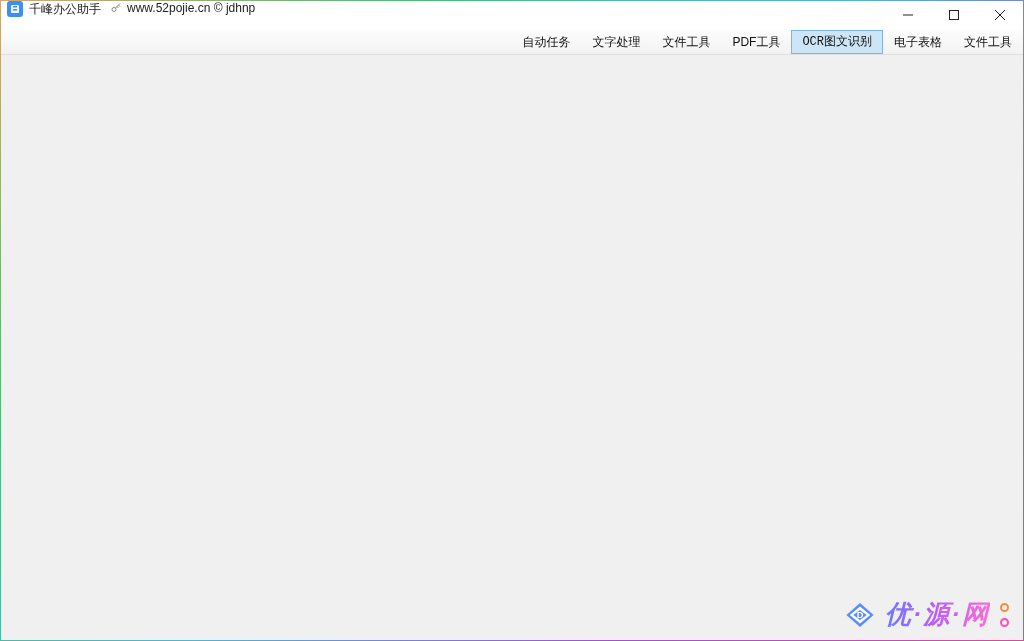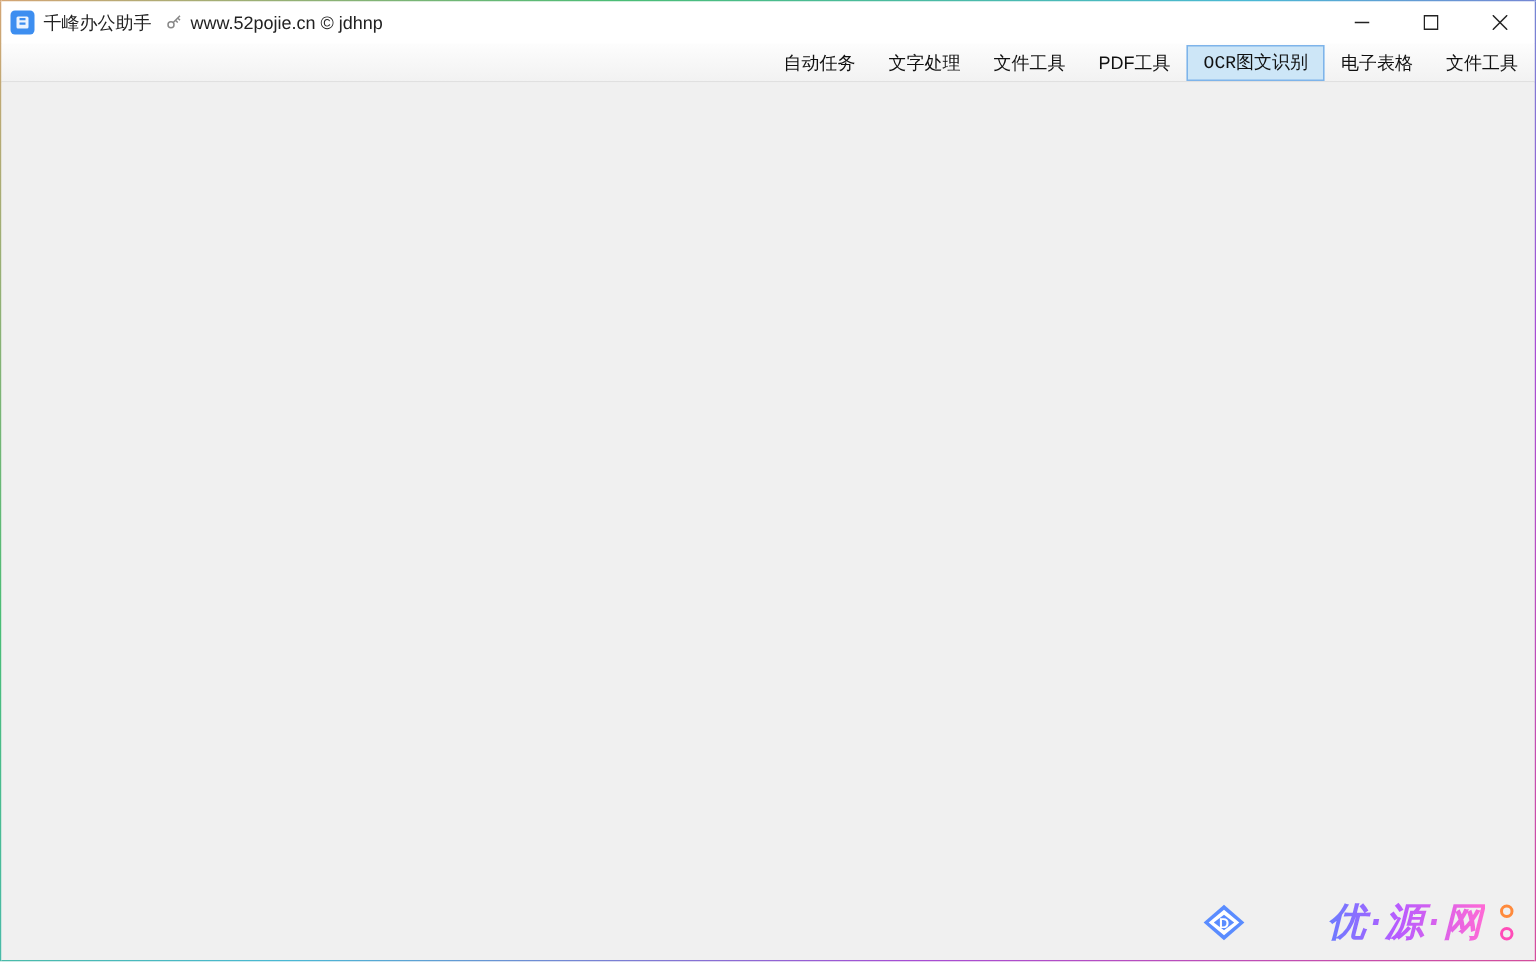--- a/index.html
+++ b/index.html
@@ -21,21 +21,20 @@
       height: 641px;
       border: 1px solid;
       border-image: linear-gradient(135deg, #d4a574 0%, #4abd76 25%, #4ab8d4 50%, #a74dd4 75%, #d44d9c 100%) 1;
       display: flex;
       flex-direction: column;
       background: #fff;
     }
     .titlebar {
       height: 28px;
       display: flex;
-      align-items: center;
       padding-left: 6px;
       background: #ffffff;
       font-size: 12px;
       color: #222;
     }
     .titlebar .app-icon {
       width: 16px;
       height: 16px;
       background: #3d8ef0;
       border-radius: 3px;
@@ -115,21 +114,20 @@
     }
     .watermark .wm-text {
       font-size: 26px;
       font-weight: 700;
       font-style: italic;
       background: linear-gradient(90deg, #6a7cff 0%, #b85bff 45%, #ff6ad5 100%);
       -webkit-background-clip: text;
       background-clip: text;
       color: transparent;
       letter-spacing: 2px;
-      margin-left: 44px;
     }
     .watermark .wm-dots {
       display: flex;
       flex-direction: column;
       gap: 6px;
       margin-left: 2px;
     }
     .watermark .wm-dots .dot {
       width: 9px; height: 9px;
       border: 2px solid;

